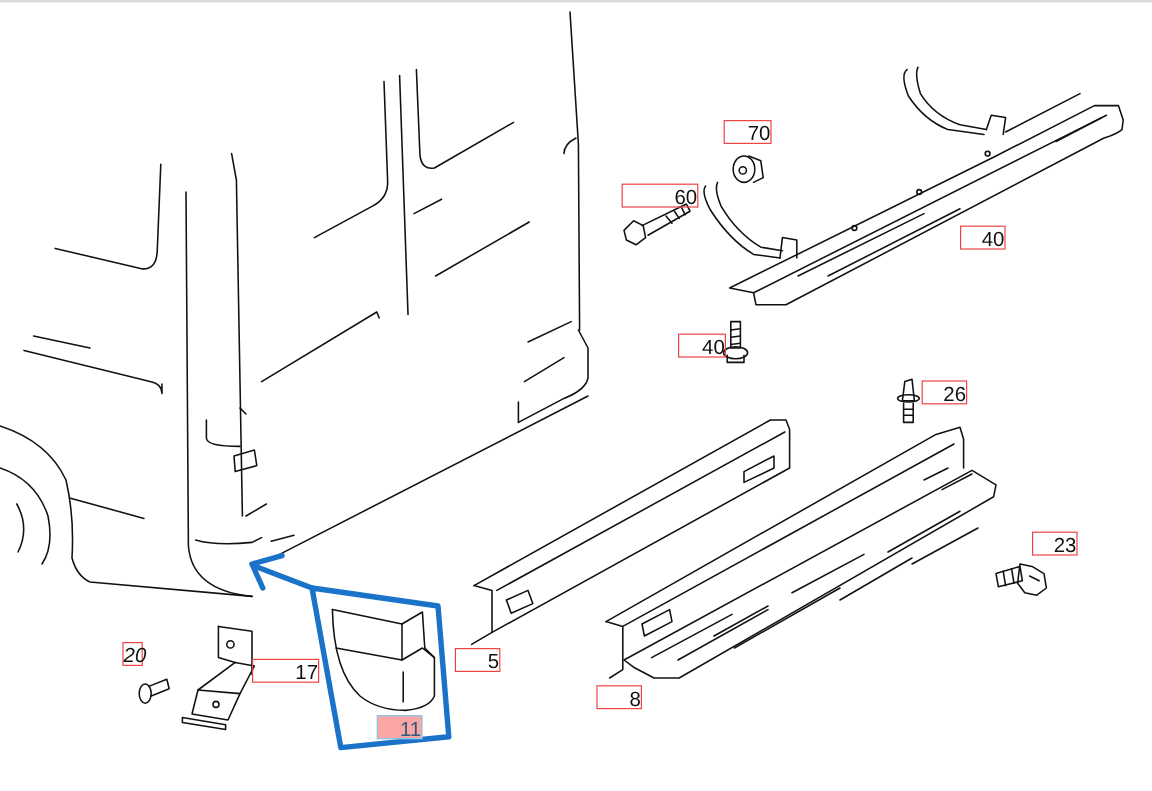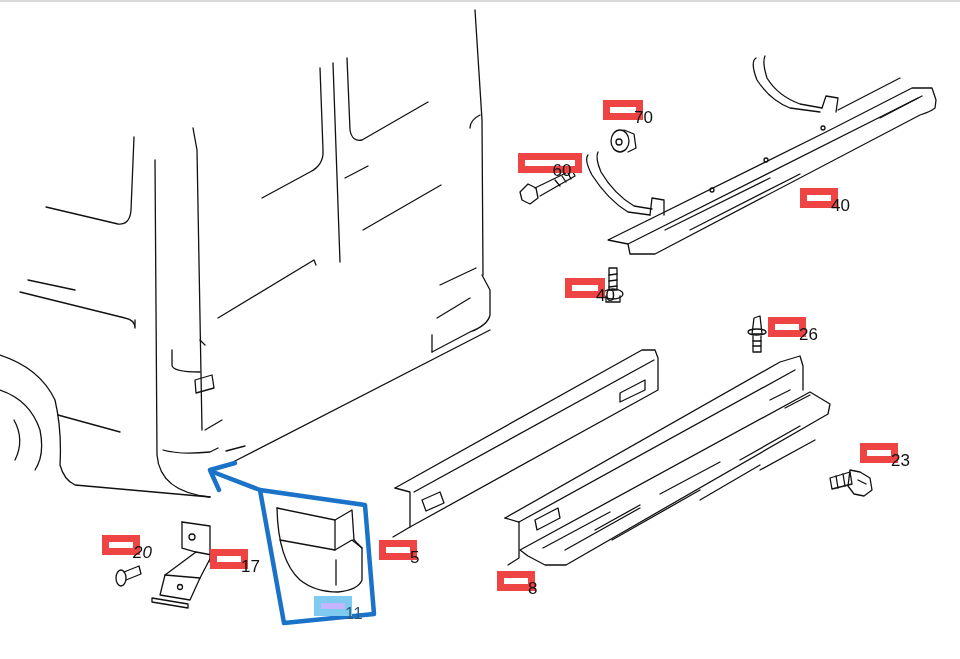--- a/index.html
+++ b/index.html
@@ -1,22 +1,22 @@
 <!DOCTYPE html>
 <html><head>
 <meta charset="utf-8">
 <style>
   html, body { margin:0; padding:0; background:#ffffff; }
   body { width:960px; height:659px; position:relative; overflow:hidden;
          font-family:"Liberation Sans", sans-serif; }
   .topline { position:absolute; left:0; top:0; width:960px; height:2px; background:#d9d9d9; }
   svg.drawing { position:absolute; left:0; top:0; }
-  .lbl { position:absolute; height:20px; border:7px solid #ef4444; box-sizing:border-box;
-         font-size:17px; line-height:22px; color:#111; text-align:center; cursor:pointer;padding-left:24px; }
-  .lbl.sel { background:#c4b5fd; border-color:#7fcbf0; color:#2b5b7a; }
+  .lbl { position:absolute; height:20px; border:1px solid #ef4444; box-sizing:border-box;
+         font-size:17px; line-height:22px; color:#111; text-align:right; cursor:pointer; }
+  .lbl.sel { background:#fca5a5; border-color:#7fcbf0; color:#2b5b7a; }
 </style>
 </head>
 <body>
 
 <div class="topline"></div>
 
 <svg class="drawing" width="960" height="659" viewBox="0 0 960 659" fill="none" stroke="#111" stroke-width="1.3" stroke-linecap="round" stroke-linejoin="round">
 
   <g>
     <path d="M475 10 L482 120 L483 275"></path>
@@ -152,17 +152,17 @@
 </svg>
 
 <div id="callouts">
     <div class="lbl" style="left: 603px; top: 100px; width: 40px;">70</div>
     <div class="lbl" style="left: 518px; top: 153px; width: 64px;">60</div>
     <div class="lbl" style="left: 800px; top: 188px; width: 38px;">40</div>
     <div class="lbl" style="left: 565px; top: 278px; width: 40px;">40</div>
     <div class="lbl" style="left: 768px; top: 317px; width: 38px;">26</div>
     <div class="lbl" style="left: 840px; top: 443px; width: 38px; margin-left: 20px;">23</div>
     <div class="lbl" style="left: 102px; top: 535px; width: 17px; font-style: italic;">20</div>
-    <div class="lbl" style="left: 210px; top: 549px; width: 36px;">17</div>
+    <div class="lbl" style="left: 210px; top: 549px; width: 56px;">17</div>
     <div class="lbl" style="left: 379px; top: 540px; width: 38px;">5</div>
     <div class="lbl" style="left: 497px; top: 571px; width: 38px;">8</div>
     <div class="lbl sel" style="left: 314px; top: 596px; width: 38px;">11</div>
   </div>
 
 </body></html>

